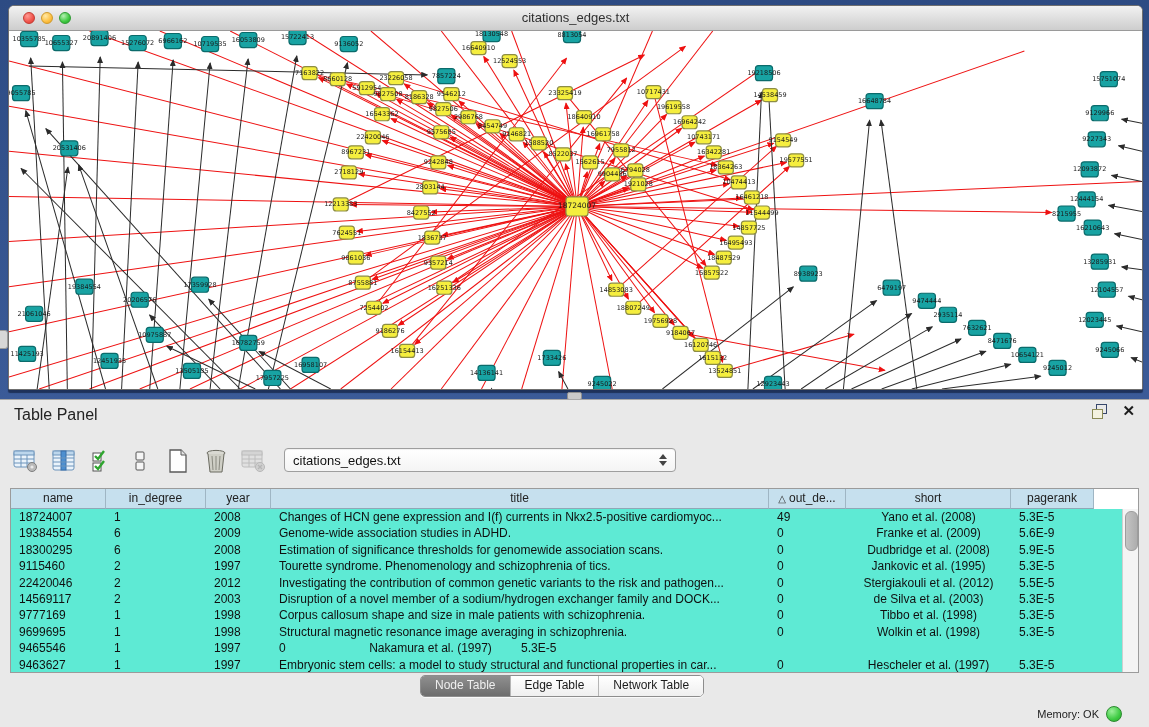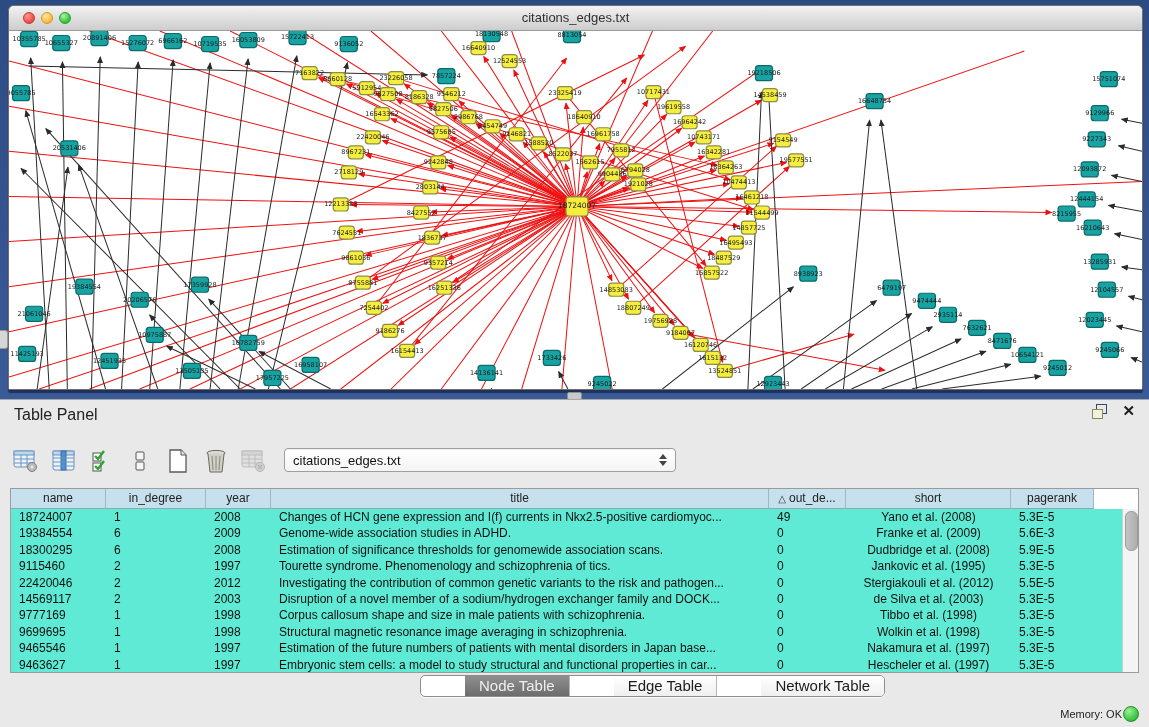--- a/index.html
+++ b/index.html
@@ -90,31 +90,31 @@
     background:#f4f4f4;border-left:1px solid #cfcfcf;box-sizing:border-box;
   }
   .vthumb{position:absolute;left:2px;top:2px;width:11px;height:38px;background:linear-gradient(90deg,#c4c4c4,#adadad);border-radius:6px;border:1px solid #9d9d9d;}
   
   .seg{
     position:absolute;left:420px;top:275px;height:20px;display:flex;
     border:1px solid #8d8d8d;border-radius:5px;overflow:hidden;
     background:#fff;box-shadow:0 1px 0 rgba(255,255,255,.7);
   }
   .seg-btn{
-    font-size:15px;padding:0 14px;line-height:19px;color:#1c1c1c;
+    font-size:12px;padding:0 14px;line-height:19px;color:#1c1c1c;
     background:linear-gradient(180deg,#ffffff,#efefef);
-    border-right:1px solid #b5b5b5;white-space:nowrap;margin-left:44px;
+    border-right:1px solid #b5b5b5;white-space:nowrap;
   }
   .seg-btn:last-child{border-right:none;}
   .seg-btn.active{
     background:linear-gradient(180deg,#8f8f8f,#6d6d6d);
     color:#efefef;
   }
   
-  .statusbar{position:absolute;right:10px;bottom:5px;display:flex;align-items:center;gap:1px;}
+  .statusbar{position:absolute;right:27px;bottom:5px;display:flex;align-items:center;gap:7px;}
   .mem-label{font-size:11px;color:#222;}
   .mem-dot{width:14px;height:14px;border-radius:50%;
     background:radial-gradient(circle at 35% 30%,#9cf09a,#3ecb43 60%,#27a22c);
     border:1px solid #2b8a2f;}
 </style>
 </head>
 <body>
 
 <div class="net-window">
   <div class="net-titlebar">
@@ -864,21 +864,21 @@
           <div class="td center" style="width: 165px;">Yano et al. (2008)</div>
           <div class="td" style="width: 83px;">5.3E-5</div>
         </div>
         <div class="tr">
           <div class="td" style="width: 95px;">19384554</div>
           <div class="td" style="width: 100px;">6</div>
           <div class="td" style="width: 65px;">2009</div>
           <div class="td" style="width: 498px;">Genome-wide association studies in ADHD.</div>
           <div class="td" style="width: 77px;">0</div>
           <div class="td center" style="width: 165px;">Franke et al. (2009)</div>
-          <div class="td" style="width: 83px;">5.6E-3</div>
+          <div class="td" style="width: 83px;">5.6E-9</div>
         </div>
         <div class="tr">
           <div class="td" style="width: 95px;">18300295</div>
           <div class="td" style="width: 100px;">6</div>
           <div class="td" style="width: 65px;">2008</div>
           <div class="td" style="width: 498px;">Estimation of significance thresholds for genomewide association scans.</div>
           <div class="td" style="width: 77px;">0</div>
           <div class="td center" style="width: 165px;">Dudbridge et al. (2008)</div>
           <div class="td" style="width: 83px;">5.9E-5</div>
         </div>
@@ -924,21 +924,20 @@
           <div class="td" style="width: 65px;">1998</div>
           <div class="td" style="width: 498px;">Structural magnetic resonance image averaging in schizophrenia.</div>
           <div class="td" style="width: 77px;">0</div>
           <div class="td center" style="width: 165px;">Wolkin et al. (1998)</div>
           <div class="td" style="width: 83px;">5.3E-5</div>
         </div>
         <div class="tr">
           <div class="td" style="width: 95px;">9465546</div>
           <div class="td" style="width: 100px;">1</div>
           <div class="td" style="width: 65px;">1997</div>
-          <div class="td" style="width: 498px;">Estimation of the future numbers of patients with mental disorders in Japan base...</div>
           <div class="td" style="width: 77px;">0</div>
           <div class="td center" style="width: 165px;">Nakamura et al. (1997)</div>
           <div class="td" style="width: 83px;">5.3E-5</div>
         </div>
         <div class="tr">
           <div class="td" style="width: 95px;">9463627</div>
           <div class="td" style="width: 100px;">1</div>
           <div class="td" style="width: 65px;">1997</div>
           <div class="td" style="width: 498px;">Embryonic stem cells: a model to study structural and functional properties in car...</div>
           <div class="td" style="width: 77px;">0</div>

